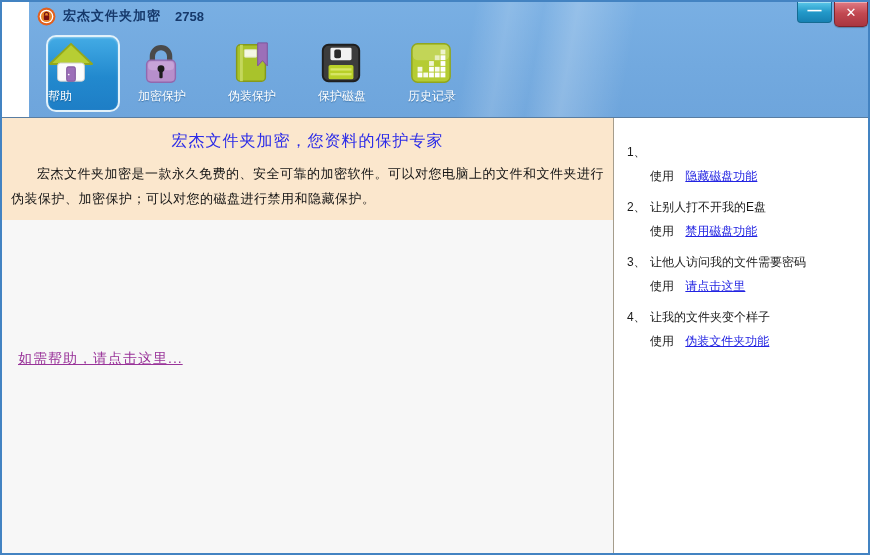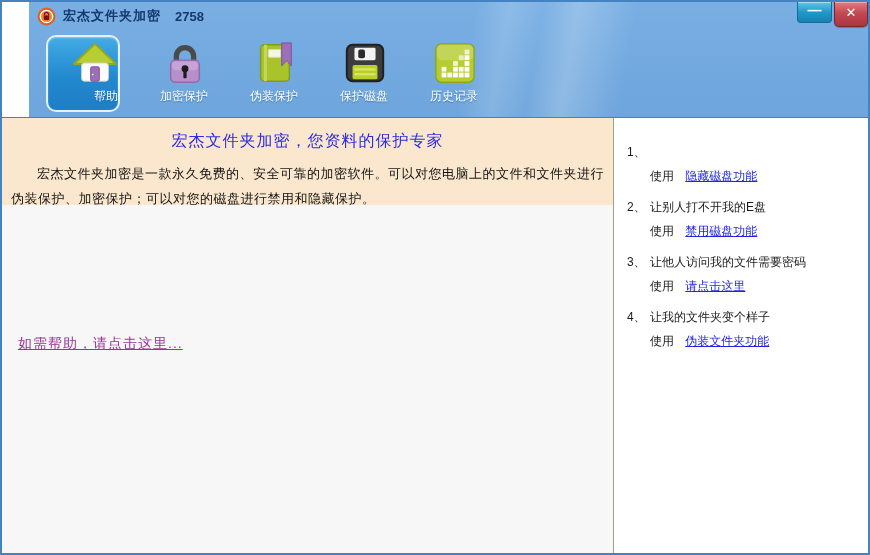--- a/index.html
+++ b/index.html
@@ -39,41 +39,41 @@
     background:linear-gradient(180deg,#E07B85 0%,#C24851 48%,#A93640 100%);
     box-shadow:inset 0 1px 0 rgba(255,255,255,.4), 0 1px 1px rgba(0,0,0,.25);
     color:#fff; font-size:13px; font-weight:bold; line-height:22px; text-align:center; cursor:pointer;
   }
 
   
   .toolbar{ display:flex; padding:5px 0 0 17px; }
   .tool-btn{
     width:74px; height:77px; margin-right:16px;
     border:2px solid transparent; border-radius:10px;
-    display:flex; flex-direction:column; align-items:flex-end; justify-content:flex-start;
+    display:flex; flex-direction:column; align-items:flex-start; justify-content:flex-start;
     padding-top:3px; cursor:pointer;
   }
   .tool-btn.selected{
     border-color:#E2F1FA;
     background:linear-gradient(180deg,#43ABE5 0%,#2289CE 55%,#1E7EC6 100%);
     box-shadow:inset 0 1px 2px rgba(255,255,255,.4);
   }
   .tool-icon{ width:46px; height:46px; }
   .tool-label{
     margin-top:2px; font-size:12px; color:#FFFFFF;
     text-shadow:0 1px 1px rgba(0,60,110,.45); white-space:nowrap;
   }
 
   
   .content{
     display:flex; height:436px; border-top:1px solid #587DA2;
   }
   .left-col{ width:611px; display:flex; flex-direction:column; }
 
-  .banner{ height:87px; background:#FBE7CD; padding-top:13px; }
+  .banner{ height:102px; background:#FBE7CD; padding-top:13px; }
   .banner-title{
     text-align:center; font-size:16px; color:#2B2BE8; letter-spacing:1px; margin-bottom:9px;
   }
   .banner-body{
     font-size:13px; line-height:25px; color:#141414;
     padding:0 9px; text-indent:2em; letter-spacing:0.5px;
   }
 
   .main-area{ flex:1; background:#F7F7F7; }
   .help-link{

